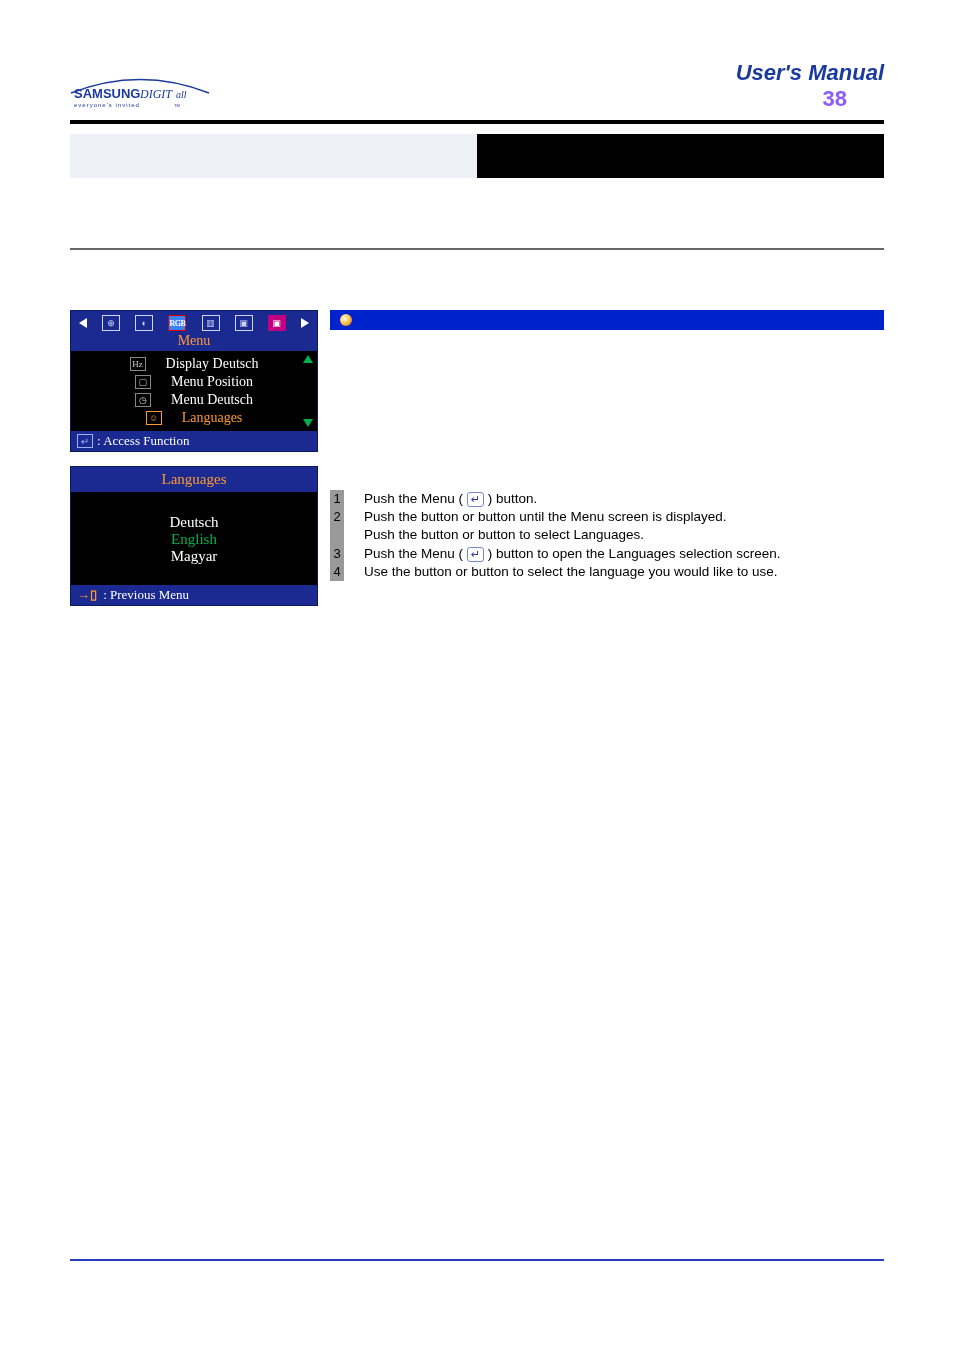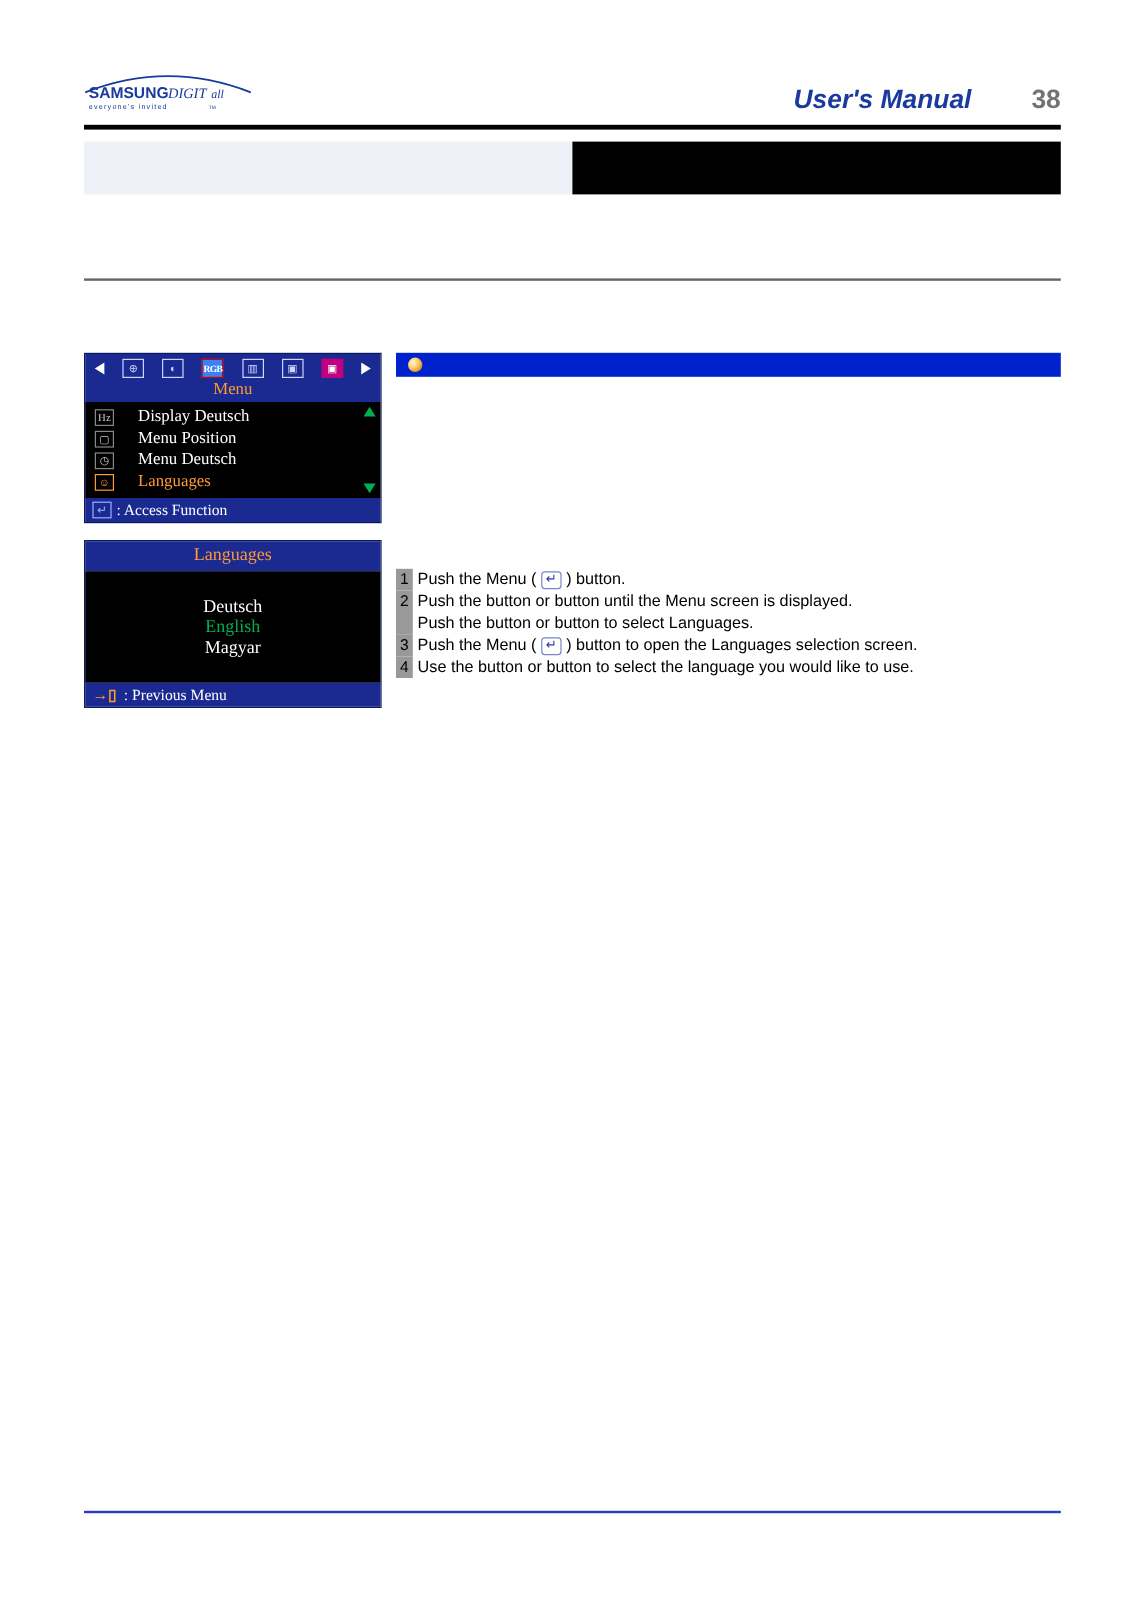--- a/index.html
+++ b/index.html
@@ -26,28 +26,29 @@
     position: relative;
   }
   .logo svg { width: 100%; height: 100%; }
   .header-title {
     color: #1a3a9e;
     font-weight: bold;
     font-size: 22px;
     font-style: italic;
   }
   .header-page {
-    color: #737373;
+    color: #8b5cf6;
     font-weight: bold;
     font-size: 22px;
     margin-left: 50px;
   }
   .header-right {
     display: flex;
     align-items: center;
+    flex-direction: column;
   }
   .hr-thick {
     border: none;
     border-top: 4px solid #000;
     margin-bottom: 2px;
   }
   .spacer1 { height: 8px; }
   .split-bar {
     display: flex;
     height: 44px;
@@ -127,20 +128,21 @@
     padding: 4px 8px 4px 8px;
     position: relative;
   }
   .osd-item {
     display: flex;
     align-items: center;
     gap: 20px;
     color: #fff;
     font-size: 14px;
     padding: 1px 0;
+    justify-content: center;
   }
   .osd-item.sel { color: #ff9933; }
   .mini-ico {
     display:inline-flex; align-items:center; justify-content:center;
     width:16px; height:14px;
     border:1px solid #888; color:#ccc; font-size:9px;
   }
   .mini-ico.sel { border-color:#ff9933; color:#ff9933; }
   .arrow-col {
     position:absolute; right:4px; top:4px; bottom:4px;
@@ -215,21 +217,21 @@
   .steps td.num {
     background:#999;
     color:#000;
     width:14px;
     text-align:center;
     vertical-align:top;
     font-size:13px;
     padding:0 2px;
   }
   .steps td.txt {
-    padding-left:4px;
+    padding-left:20px;
     vertical-align:top;
     margin-left:30px;
   }
   .enter-ico {
     display:inline-block;
     border:1px solid #7a85c9;
     border-radius:3px;
     color:#33399e;
     font-size:11px;
     padding:0 3px;

